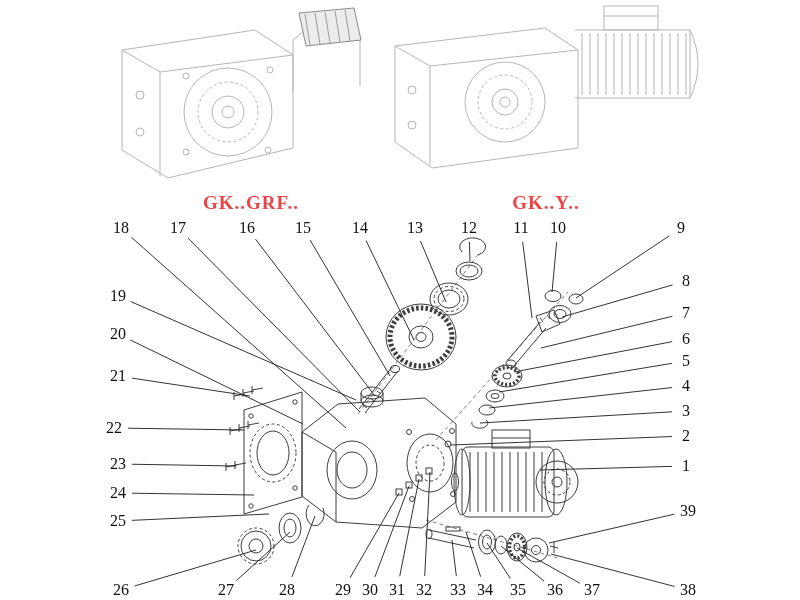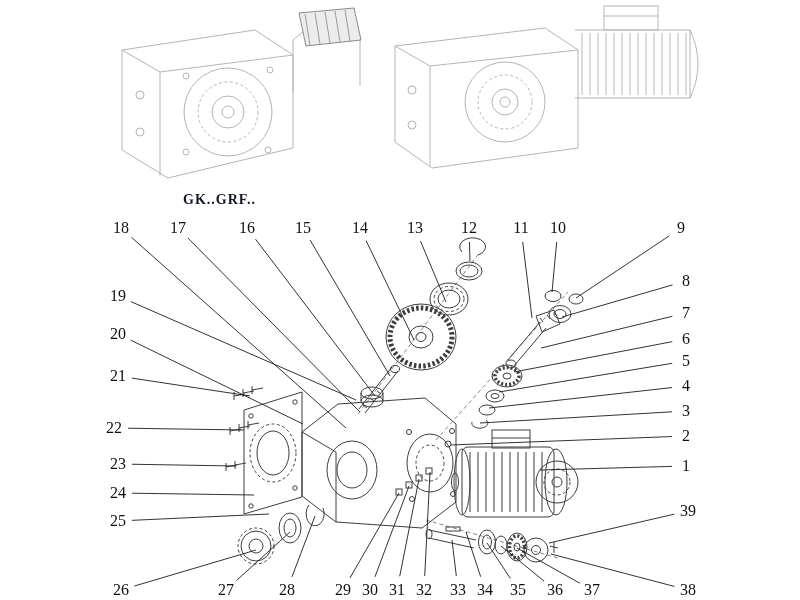--- a/index.html
+++ b/index.html
@@ -13,22 +13,22 @@
   
   .ink{stroke:#3d3d3d;fill:none;stroke-width:1;}
   .dash{stroke-dasharray:3 2.5;}
   .dashline{stroke:#666;fill:none;stroke-dasharray:4 3;stroke-width:0.8;}
   .teeth{stroke-width:5;stroke-dasharray:2.5 2.2;}
   .teeth2{stroke-width:3.5;stroke-dasharray:2 2;}
   
   .callout-line{stroke:#1c1c1c;stroke-width:0.9;}
   .callout-text{font:16px "Liberation Serif",serif;fill:#101010;}
   
-  .model-title{position:absolute;font-weight:bold;font-size:14px;letter-spacing:1px;
-               color:#0f172a;text-align:left;font-family:"Liberation Serif",serif;}
+  .model-title{position:absolute;font-weight:bold;font-size:19px;letter-spacing:1px;
+               color:#ef4444;text-align:center;font-family:"Liberation Serif",serif;}
   .model-title.left{left:183px;top:192px;width:136px;}
   .model-title.right{left:492px;top:192px;width:108px;}
 </style>
 </head>
 <body>
 
 <div class="stage">
 
   <svg class="layer" viewBox="0 0 800 600">
 
@@ -281,14 +281,15 @@
       <text x="518" y="595.2" text-anchor="middle" class="callout-text">35</text>
       <line x1="544.146710202758" y1="581.1565786837288" x2="501" y2="546" class="callout-line"></line>
       <text x="555" y="595.2" text-anchor="middle" class="callout-text">36</text>
       <line x1="579.7849157767039" y1="583.1595528349542" x2="517" y2="548" class="callout-line"></line>
       <text x="592" y="595.2" text-anchor="middle" class="callout-text">37</text>
       <line x1="674.4596771130678" y1="586.4419589494192" x2="551" y2="554" class="callout-line"></line>
       <text x="688" y="595.2" text-anchor="middle" class="callout-text">38</text>
     </svg>
 
   <div class="model-title left">GK..GRF..</div>
+  <div class="model-title right">GK..Y..</div>
 
 </div>
 
 </body></html>

